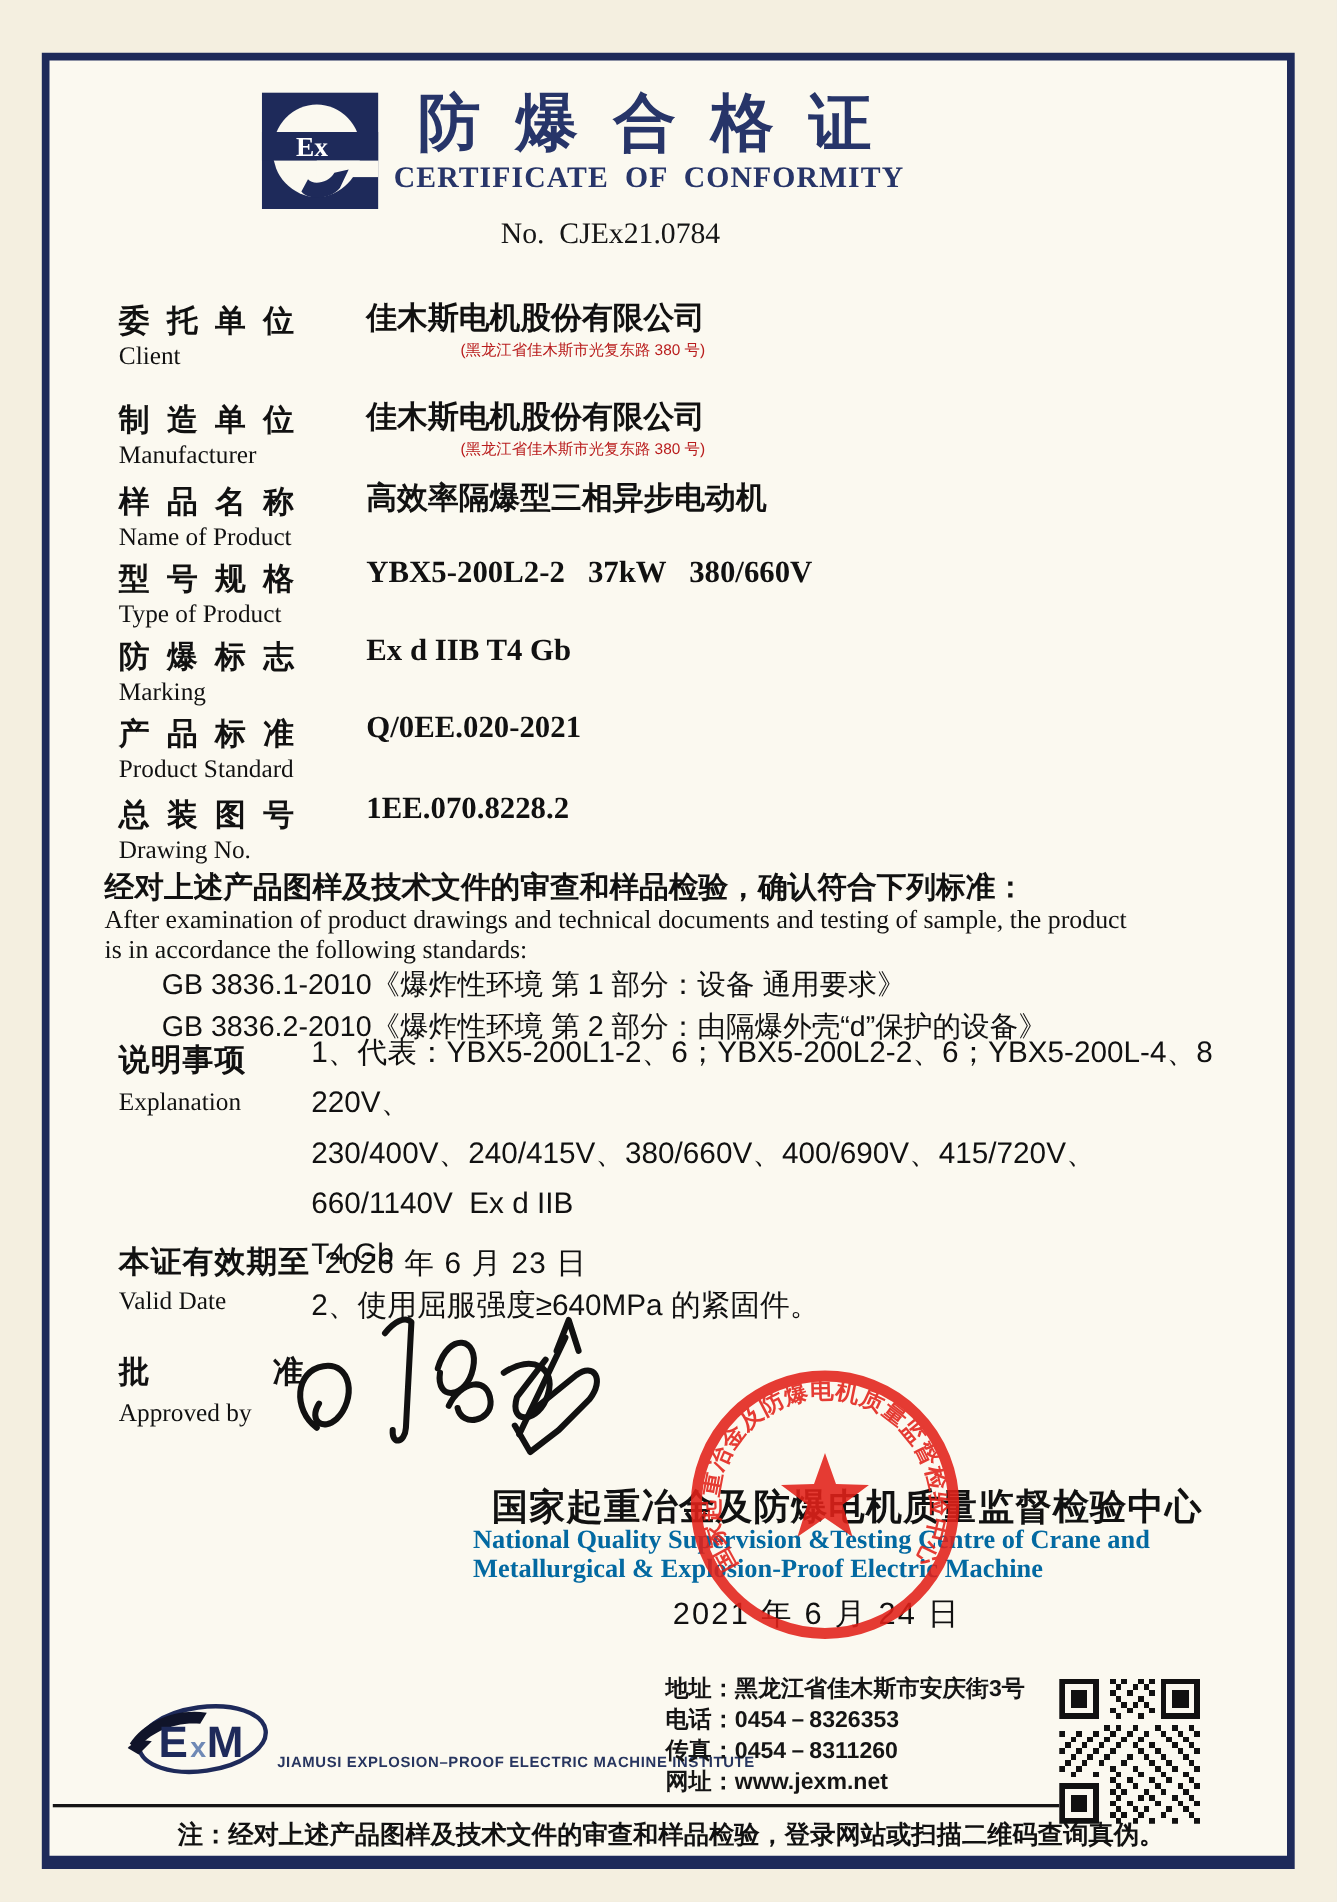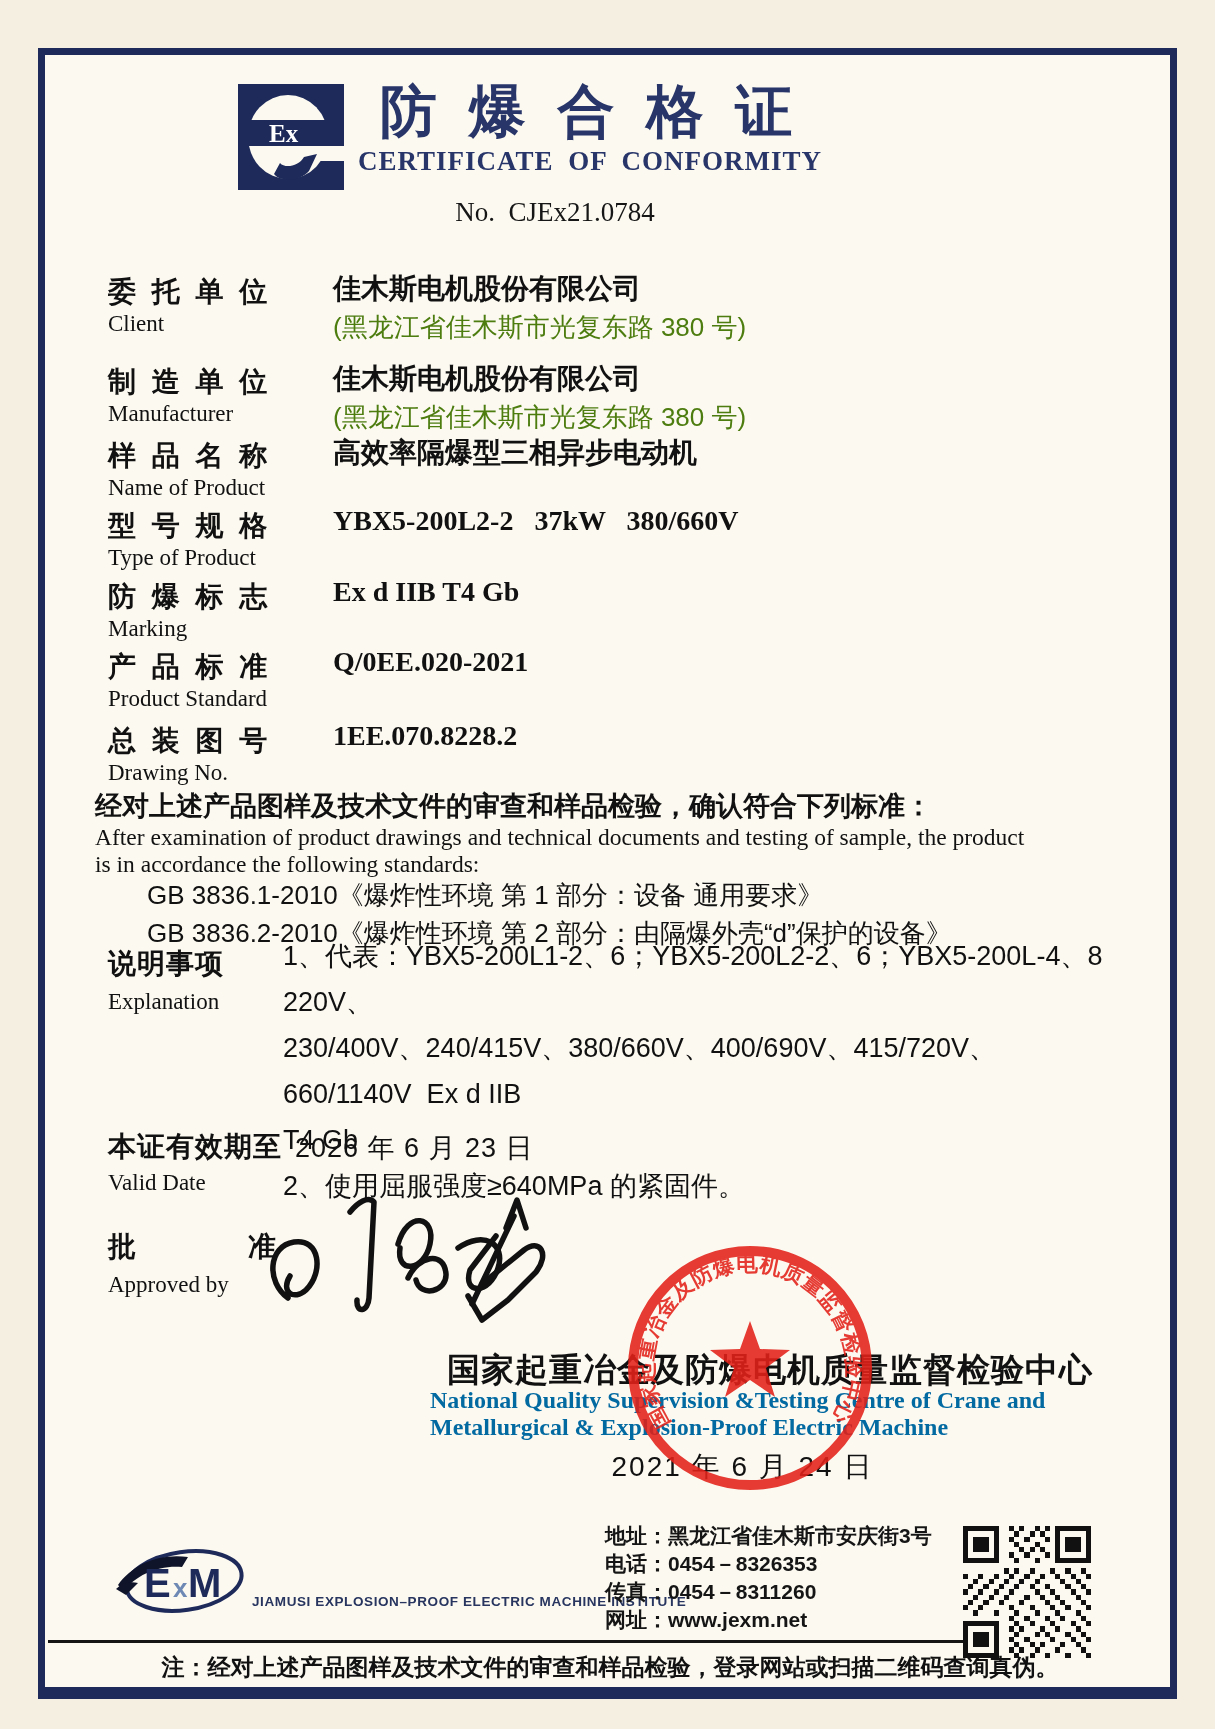--- a/index.html
+++ b/index.html
@@ -14,21 +14,21 @@
   .title-cn{left:330px;top:74px;width:520px;text-align:center;font-size:57px;font-weight:bold;
             letter-spacing:8px;color:#273569;}
   .title-en{left:330px;top:146px;width:520px;text-align:center;font-size:27px;font-weight:bold;
             letter-spacing:1px;word-spacing:7px;color:#273569;}
   .cert-no{left:295px;top:197px;width:520px;text-align:center;font-size:27px;color:#161616;}
 
   .f-label{font-size:28px;font-weight:bold;color:#111;letter-spacing:4px;}
   .f-sub{font-size:23px;color:#111;}
   .f-val{font-size:28px;font-weight:bold;color:#111;}
   .f-val-lat{font-size:28px;font-weight:bold;color:#111;font-family:"Liberation Serif",serif;}
-  .f-note{font-size:26px;color:#4d7c0f;text-align:right;}
+  .f-note{font-size:14px;color:#b91c1c;text-align:right;}
 
   .stm-cn{font-size:27px;font-weight:bold;color:#111;}
   .stm-en{font-size:23.5px;color:#111;font-family:"Liberation Serif",serif;}
   .std{font-size:26px;color:#111;}
   .exp-line{font-size:27px;color:#111;line-height:46px;}
 
   .issuer-cn{font-size:33px;font-weight:bold;color:#111;text-align:center;letter-spacing:1px;}
   .issuer-en{font-size:24px;font-weight:bold;color:#0369a1;text-align:left;font-family:"Liberation Serif",serif;}
   .issue-date{font-size:28px;color:#111;text-align:center;letter-spacing:2px;}
 

